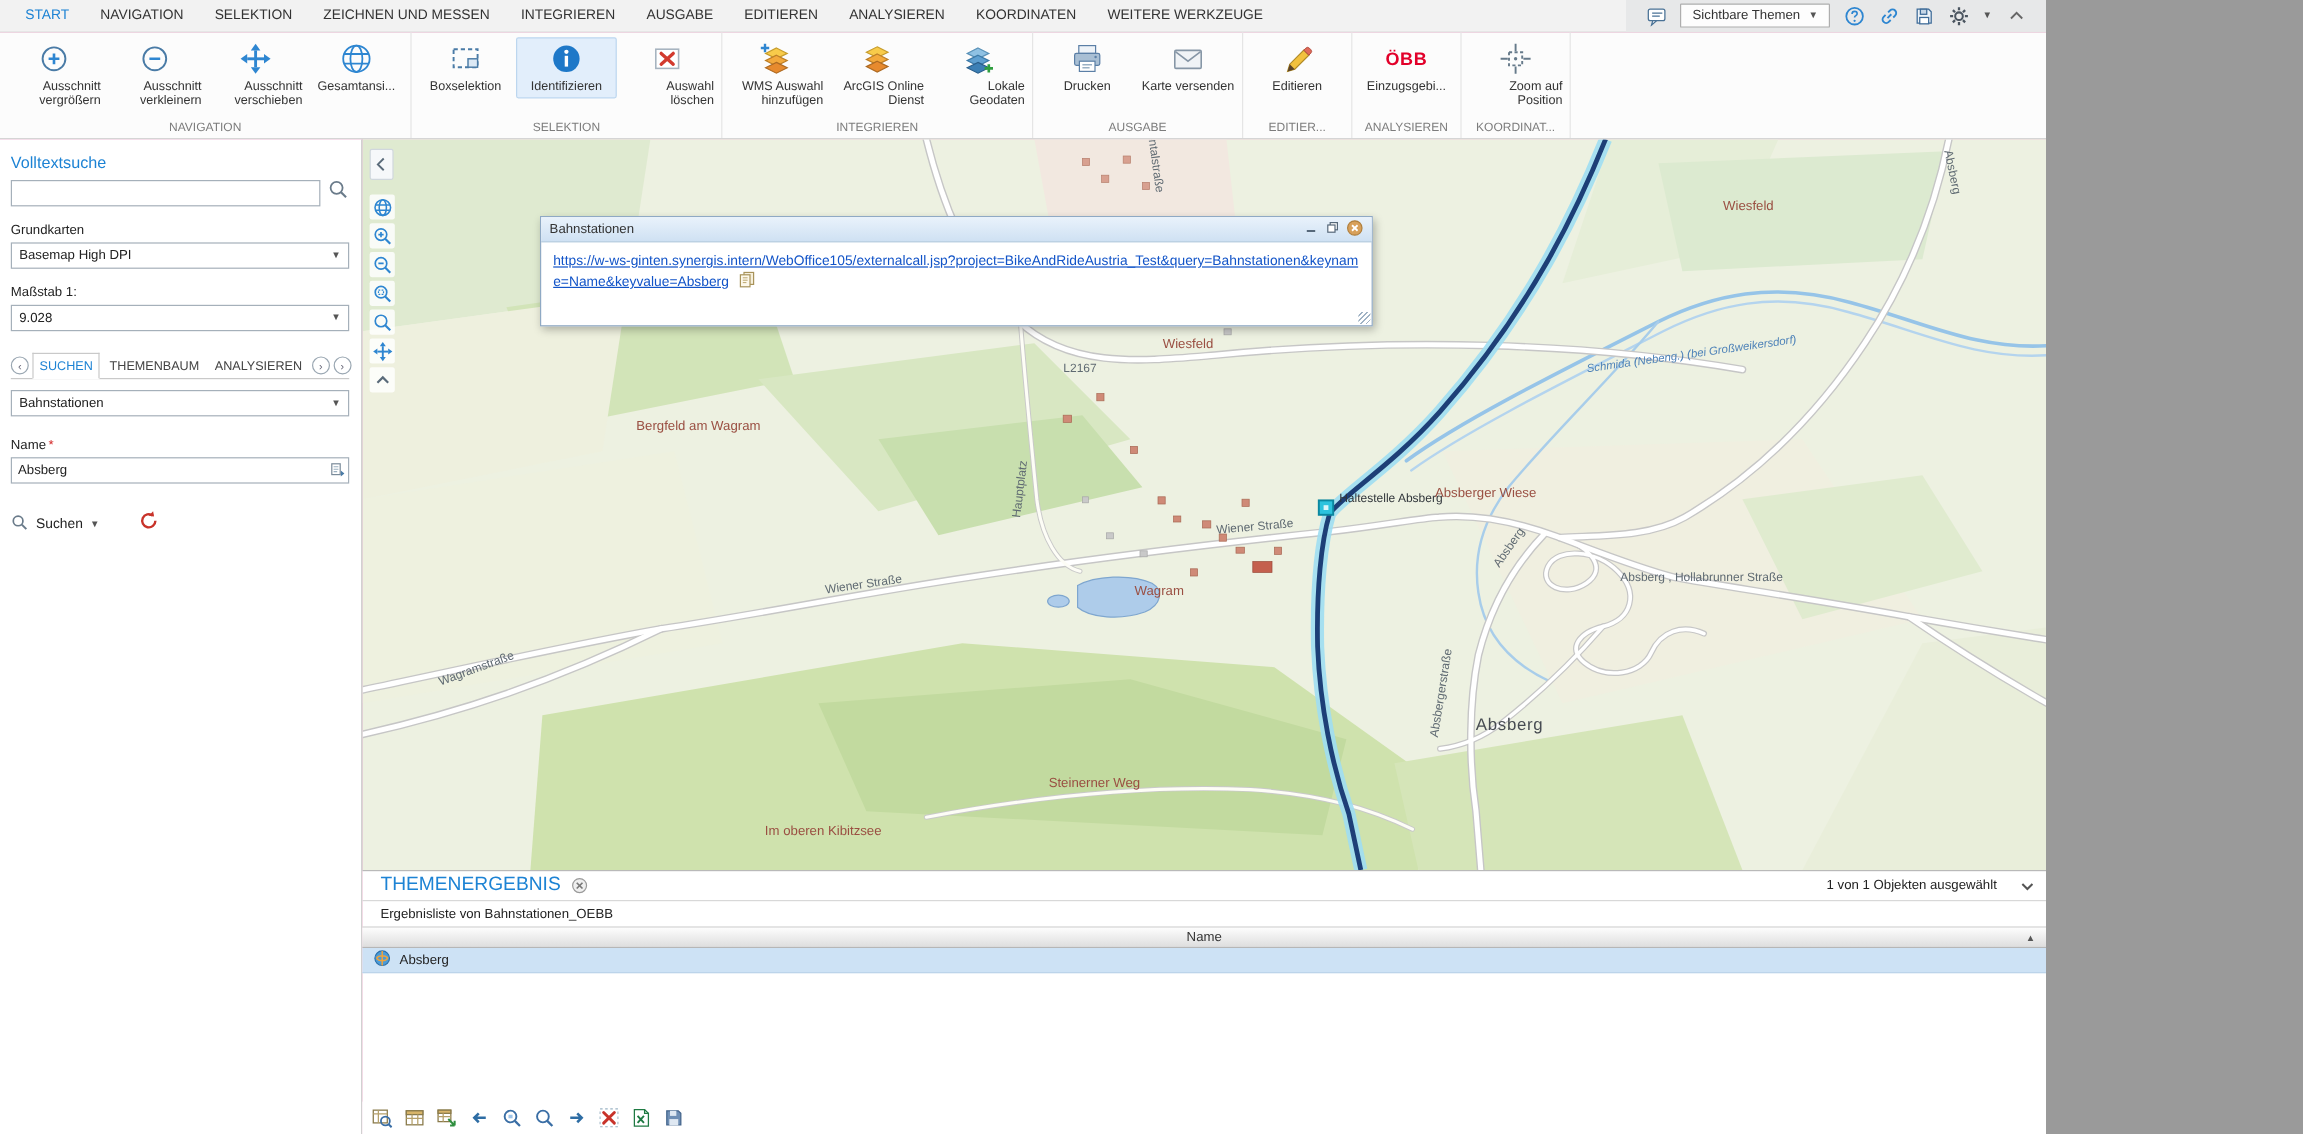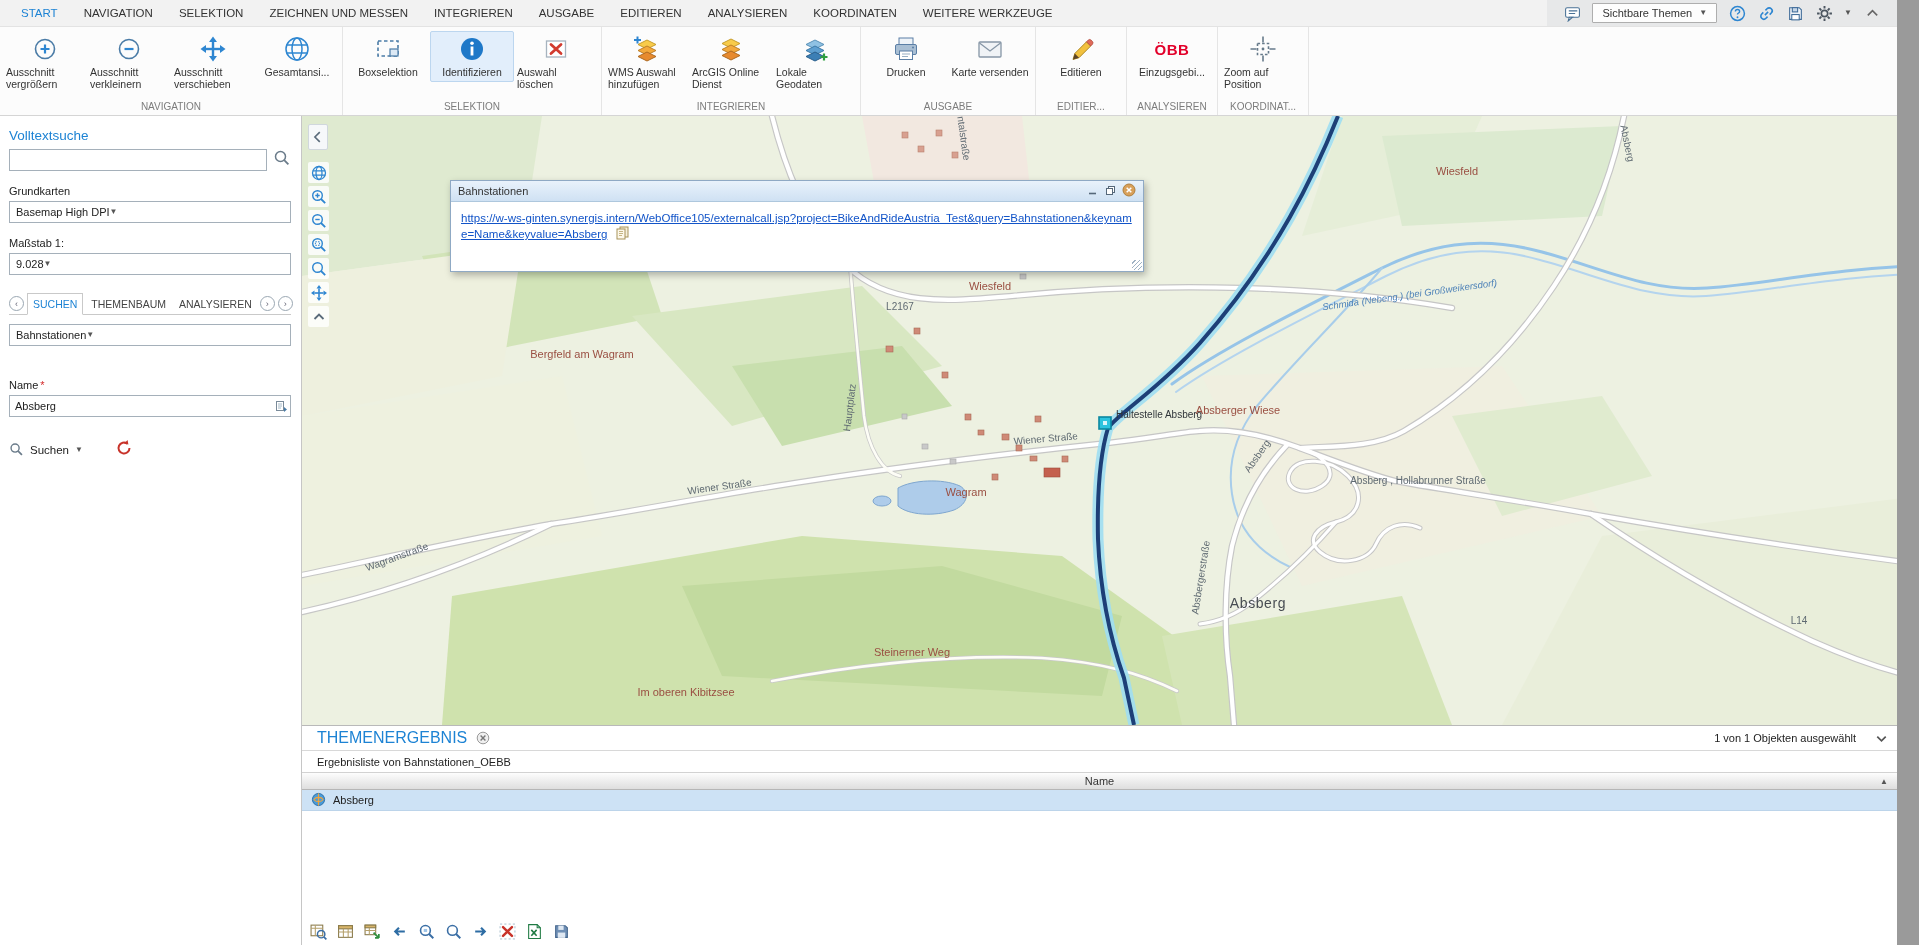--- a/index.html
+++ b/index.html
@@ -1,47 +1,47 @@
 <!DOCTYPE html>
 <html><head>
 <meta charset="utf-8">
 <style>
 *{margin:0;padding:0;box-sizing:border-box}
 html,body{background:#9a9a9a}
 body{font-family:"Liberation Sans",sans-serif}
-#app{position:relative;width:1897px;height:945px;background:#ec4899;overflow:hidden}
+#app{position:relative;width:1705px;height:945px;background:#ec4899;overflow:hidden}
 
 
 .menubar{position:absolute;left:0;top:0;right:0;height:27px;background:#f2f2f2;border-bottom:1px solid #e3e3e3;display:flex;align-items:stretch;z-index:40}
 .menu-tabs{display:flex;align-items:stretch;padding-left:8px}
 .mtab{display:flex;align-items:center;padding:0 13px;font-size:11.5px;color:#333;white-space:nowrap;cursor:default}
 .mtab.active{color:#1d83d4}
 .menu-right{margin-left:auto;display:flex;align-items:center;gap:11px;background:#e7e8e9;padding:12px 16px}
 .mi{display:flex;align-items:center;justify-content:center;width:18px;height:18px}
 .themes-btn{display:flex;align-items:center;gap:7px;background:#fdfdfd;border:1px solid #aeaeae;height:20px;padding:0 9px;font-size:11px;color:#333;border-radius:1px}
 .caret{font-size:8px;color:#555;line-height:1}
 
 
 .ribbon{position:absolute;left:0;top:27px;right:0;height:89px;background:#fcfcfc;border-bottom:1px solid #d5d5d5;display:flex;z-index:30}
 .rgroup{display:flex;flex-direction:column;border-right:1px solid #e5e5e5;padding:4px 3px 0}
 .ritems{display:flex;flex:1;align-items:flex-start}
 .ritem{width:84px;display:flex;flex-direction:column;align-items:center;padding:3px 2px;border:1px solid transparent;border-radius:2px}
 .ritem.active{background:#e2eefb;border-color:#bcd6ef}
 .ricon{width:28px;height:28px;display:flex;align-items:center;justify-content:center;margin-bottom:3px}
-.rlabel{font-size:10.5px;line-height:12px;color:#333;text-align:left}
+.rlabel{font-size:10.5px;line-height:12px;color:#333;text-align:right}
 .rgroup-label{font-size:10px;color:#7c7c7c;text-align:center;padding:4px 6px 3px;margin-top:auto;white-space:nowrap}
 .oebb{color:#e2002a;font-weight:bold;font-size:15px;letter-spacing:.5px}
 
 
 .sidebar{position:absolute;left:0;top:116px;width:302px;bottom:0;background:#fff;border-right:1px solid #c6c6c6;padding:12px 10px 0 9px;z-index:20}
 .side-link{color:#1d83d4;font-size:13.5px;margin-bottom:6px}
 .srow{display:flex;align-items:center;gap:6px}
 .tinput{height:22px;border:1px solid #a5b0ba;font-size:11px;padding:0 5px;width:258px;font-family:inherit;color:#222;background:#fff}
 .field-label{font-size:11px;color:#222;margin:14px 0 4px}
-.selectbox{height:22px;border:1px solid #a5b0ba;background:#fff;display:flex;align-items:center;padding:0 6px;font-size:11px;color:#222;width:282px}
+.selectbox{height:22px;border:1px solid #a5b0ba;background:#fff;display:flex;align-items:center;justify-content:space-between;padding:0 6px;font-size:11px;color:#222;width:282px}
 .tabstrip{display:flex;align-items:flex-end;gap:3px;margin-top:18px;border-bottom:1px solid #c9c9c9;width:282px}
 .circle-btn{width:15px;height:15px;border:1px solid #9aa7b2;border-radius:50%;display:flex;align-items:center;justify-content:center;font-size:9px;color:#667;flex:none;margin-bottom:3px;background:#fff}
 .stab{font-size:10.5px;color:#444;padding:4px 5px;white-space:nowrap}
 .stab.active{color:#1d83d4;border:1px solid #c9c9c9;border-bottom:1px solid #fff;margin-bottom:-1px;background:#fff}
 .req{color:#d42a2a;margin-left:2px}
 .input-wrap{position:relative;width:282px}
 .input-wrap .tinput{width:282px;padding-right:18px}
 .picker{position:absolute;right:3px;top:4px}
 .suchen-row{display:flex;align-items:center;margin-top:22px;gap:6px}
 .suchen-btn{display:flex;align-items:center;gap:6px;font-size:11.5px;color:#222;background:none;border:none;font-family:inherit}
@@ -374,21 +374,21 @@
       <span class="circle-btn">›</span>
     </div>
 
     <div style="margin-top:9px">
       <div class="selectbox">
         <span>Bahnstationen</span>
         <span class="caret">▼</span>
       </div>
     </div>
 
-    <div class="field-label" style="margin-top:33px">
+    <div class="field-label" style="margin-top:18px">
       <span>Name</span><span class="req">*</span>
     </div>
     <div class="input-wrap">
       <input class="tinput" type="text" value="Absberg" style="">
       <span class="picker"><svg width="13" height="13" viewBox="0 0 13 13">
             <rect x="1.5" y="1.5" width="7" height="9" fill="#fff" stroke="#7a8b9a"></rect>
             <path d="M3 4h4M3 6h4M3 8h3" stroke="#9ab0c0" stroke-width=".9" fill="none"></path>
             <path d="M9 7l3 2.5L9 12z" fill="#4a7ba6"></path>
           </svg></span>
     </div>

